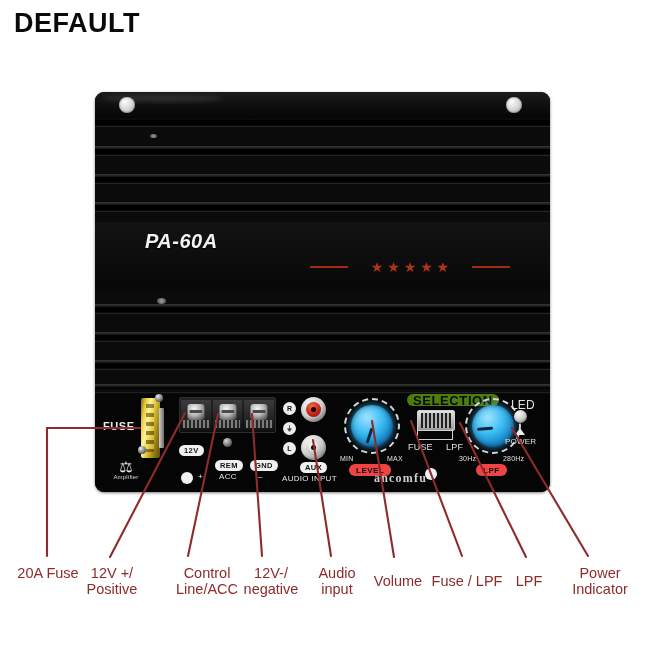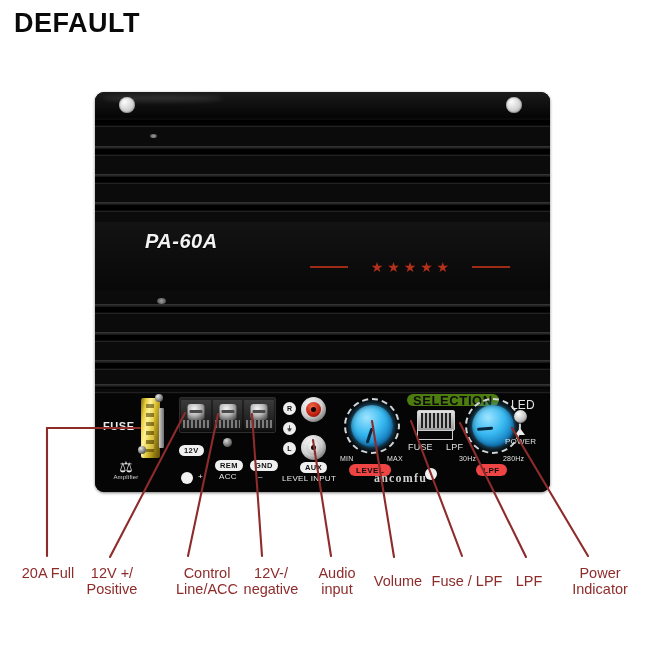--- a/index.html
+++ b/index.html
@@ -251,21 +251,21 @@
         </div>
     </div>
     <div class="badge" style="left:188px;top:30px">⏚</div>
     <div class="badge" style="left:188px;top:50px">L</div>
     <div class="rca" style="left:206px;top:43px">
       <div class="rca-in wht">
           <div class="rca-pin"></div>
         </div>
     </div>
     <div class="pill" style="left:205px;top:70px">AUX</div>
-    <div class="sub" style="left:187px;top:82px">LEVEL INPUT</div>
+    <div class="sub" style="left:187px;top:82px">AUDIO INPUT</div>
 
     <div class="knob-wrap" style="left:249px;top:6px">
       <div class="knob-ring"></div>
       <div class="knob">
         <div class="knob-ptr" style="transform:translateX(-50%) rotate(198deg)"></div>
       </div>
     </div>
     <div class="mini" style="left:245px;top:63px">MIN</div>
     <div class="mini" style="left:292px;top:63px">MAX</div>
     <div class="knob-cap" style="left:254px;top:72px">LEVEL</div>
@@ -313,21 +313,21 @@
     <path d="M372 421 L394 557"></path>
 
     <path d="M411 421 L462 556"></path>
 
     <path d="M460 423 L526 557"></path>
 
     <path d="M512 428 L588 556"></path>
   </g>
 </svg>
 
-<div class="anno-label" style="left:2px;top:566px;width:92px">20A Full</div>
+<div class="anno-label" style="left:2px;top:566px;width:92px">20A Fuse</div>
 <div class="anno-label" style="left:72px;top:566px;width:80px">12V +/<br>Positive</div>
 <div class="anno-label" style="left:164px;top:566px;width:86px">Control<br>Line/ACC</div>
 <div class="anno-label" style="left:232px;top:566px;width:78px">12V-/<br>negative</div>
 <div class="anno-label" style="left:308px;top:566px;width:58px">Audio<br>input</div>
 <div class="anno-label" style="left:366px;top:574px;width:64px">Volume</div>
 <div class="anno-label" style="left:428px;top:574px;width:78px">Fuse / LPF</div>
 <div class="anno-label" style="left:508px;top:574px;width:42px">LPF</div>
 <div class="anno-label" style="left:554px;top:566px;width:92px">Power<br>Indicator</div>
 
 </body></html>

